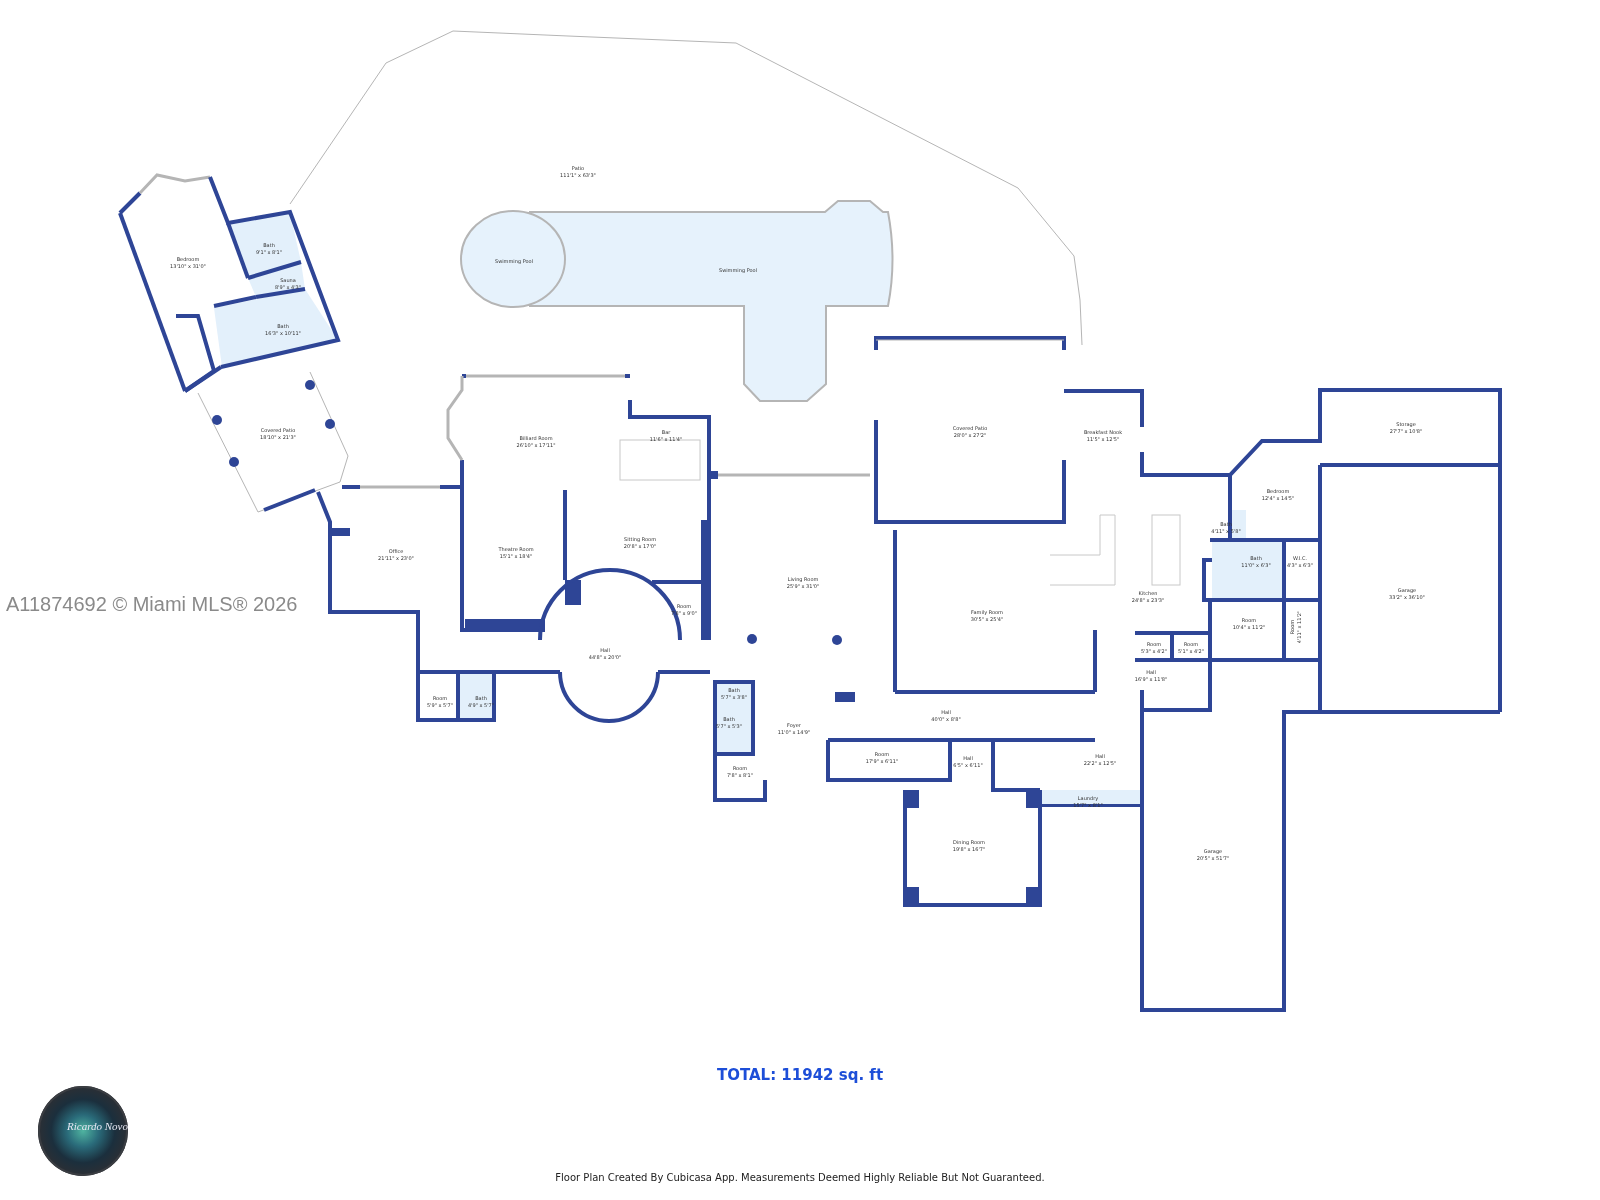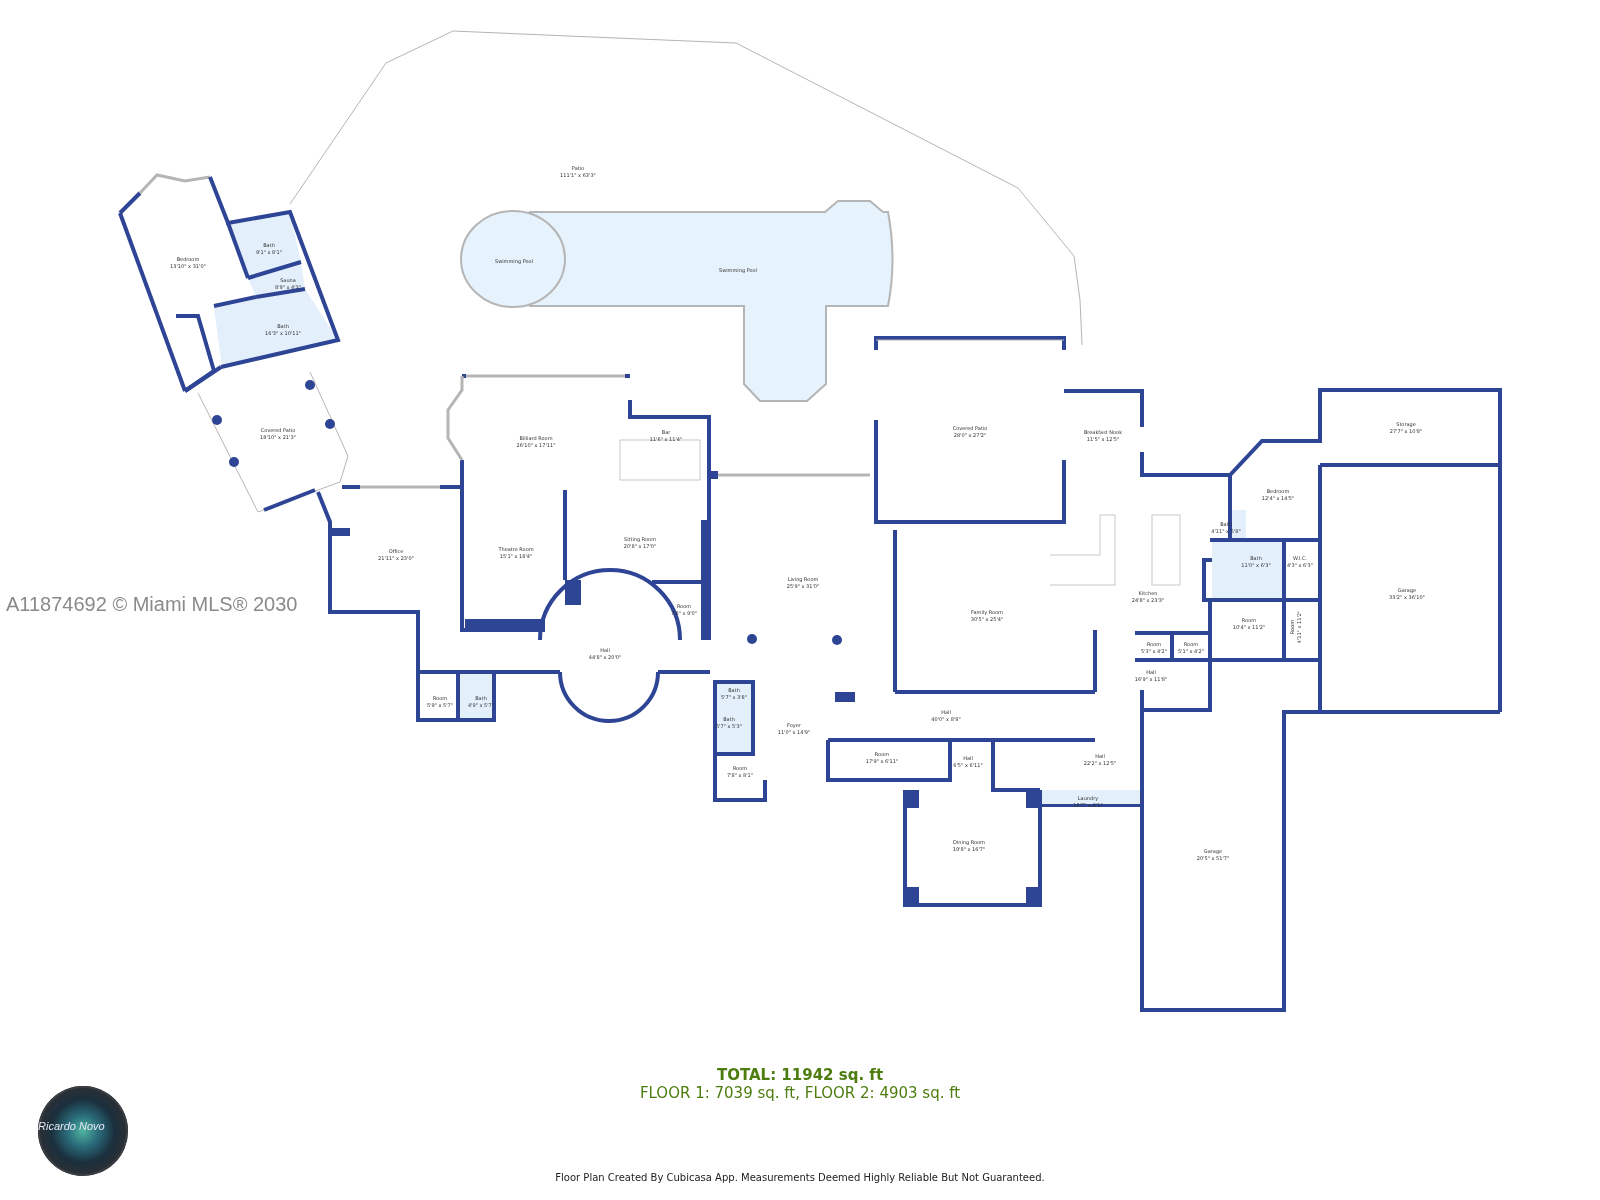--- a/index.html
+++ b/index.html
@@ -1,26 +1,26 @@
 <!DOCTYPE html>
 <html><head>
 <meta charset="utf-8">
 <style>
   html, body { margin:0; padding:0; background:#ffffff; }
   body { width:1600px; height:1200px; position:relative; overflow:hidden; font-family:"DejaVu Sans", sans-serif; }
   #plan { position:absolute; left:0; top:0; width:1600px; height:1050px; }
   .room-label { position:absolute; transform:translate(-50%,-50%); text-align:center; font-family:"DejaVu Sans", sans-serif; font-size:5px; line-height:7px; color:#333; white-space:nowrap; }
   .room-label.rot { transform:translate(-50%,-50%) rotate(-90deg); }
   .watermark { position:absolute; left:6px; top:593px; font-family:"Liberation Sans", sans-serif; font-size:20px; color:#8a8a8a; white-space:nowrap; }
-  .summary { position:absolute; left:0; width:1600px; top:1066px; text-align:center; font-family:"DejaVu Sans", sans-serif; color:#4d7c0f; font-size:15px; line-height:18px; }
+  .summary { position:absolute; left:0; width:1600px; top:1066px; text-align:center; font-family:"DejaVu Sans", sans-serif; color:#1d4ed8; font-size:15px; line-height:18px; }
   .summary .total { font-weight:bold; font-size:15px; }
   .footnote { position:absolute; left:0; width:1600px; top:1172px; text-align:center; font-family:"DejaVu Sans", sans-serif; font-size:10px; color:#222; }
   .logo { position:absolute; left:38px; top:1086px; width:90px; height:90px; border-radius:50%;
           background: radial-gradient(circle at 50% 50%, #4fb3a0 0%, #2a6b7a 25%, #1b2f3d 50%, #2b2f35 70%, #1a1c1f 100%); box-shadow:0 0 0 2px #3a3d42 inset; }
-  .logo .sig { position:absolute; left:0; top:34px; width:90px; text-align:left; font-family:Liberation Sans, sans-serif; font-style:italic; font-size:11px; color:#e8e8f4; }
+  .logo .sig { position:absolute; left:0; top:34px; width:90px; text-align:right; font-family:Liberation Serif, serif; font-style:italic; font-size:11px; color:#e8e8f4; }
 </style>
 </head>
 <body>
 
 <svg id="plan" viewBox="0 0 1600 1050" width="1600" height="1050" xmlns="http://www.w3.org/2000/svg">
 
   <path d="M290,204 L386,63 L453,31 L568,36 L736,43 L1018,188 L1074,256 L1080,300 L1082,345" fill="none" stroke="#b5b5b5" stroke-width="1"></path>
 
   <g>
     <path d="M530,212 L825,212 L838,201 L870,201 L883,212 L888,212 Q897,260 888,306 L826,306 L826,384 L807,401 L760,401 L744,384 L744,306 L530,306 Z" fill="#e6f2fc" stroke="#b5b5b5" stroke-width="2"></path>
@@ -311,24 +311,23 @@
   </div>
 <div class="room-label" style="left:969px;top:846px;">
     <div>Dining Room</div>
     <div>19'8" x 16'7"</div>
   </div>
 <div class="room-label" style="left:1213px;top:855px;">
     <div>Garage</div>
     <div>20'5" x 51'7"</div>
   </div>
 
-<div class="watermark">A11874692 © Miami MLS® 2030</div>
+<div class="watermark">A11874692 © Miami MLS® 2026</div>
 
 <div class="summary">
   <div class="total">TOTAL: 11942 sq. ft</div>
-  <div>FLOOR 1: 7039 sq. ft, FLOOR 2: 4903 sq. ft</div>
 </div>
 
 <div class="footnote">Floor Plan Created By Cubicasa App. Measurements Deemed Highly Reliable But Not Guaranteed.</div>
 
 <div class="logo">
   <div class="sig">Ricardo Novo</div>
 </div>
 
 </body></html>

